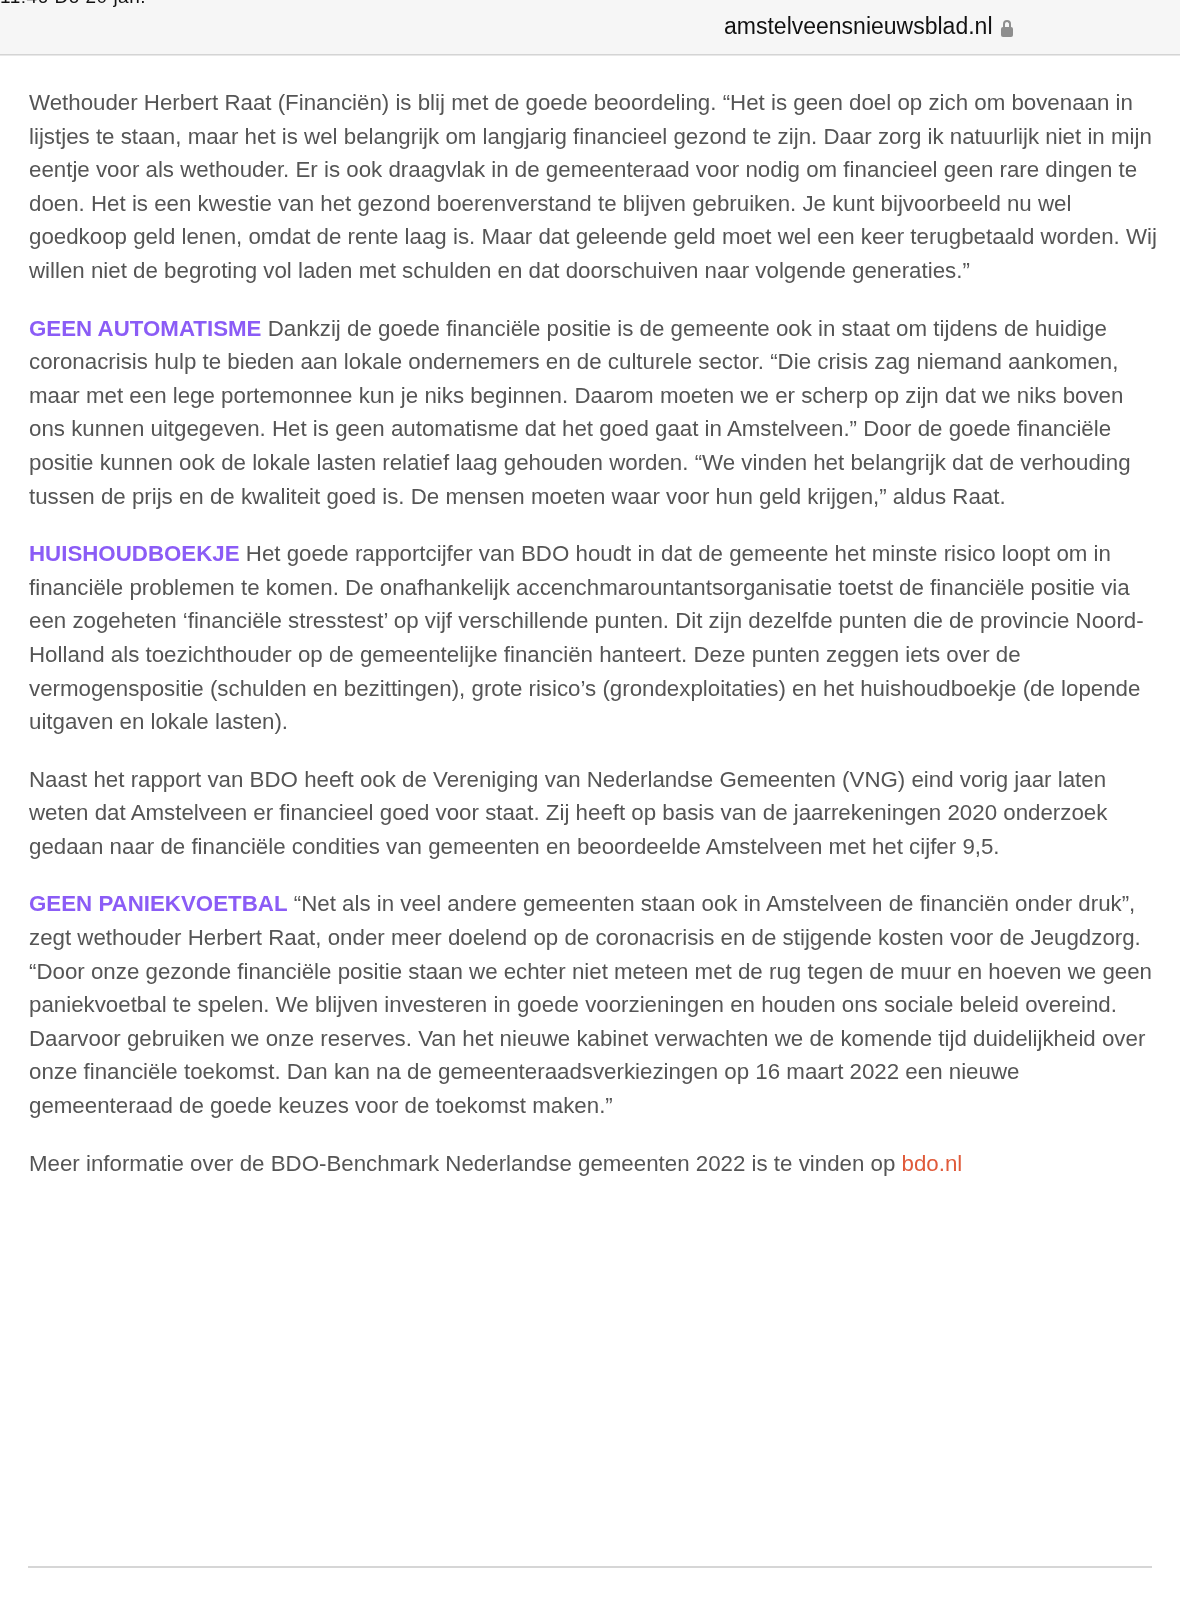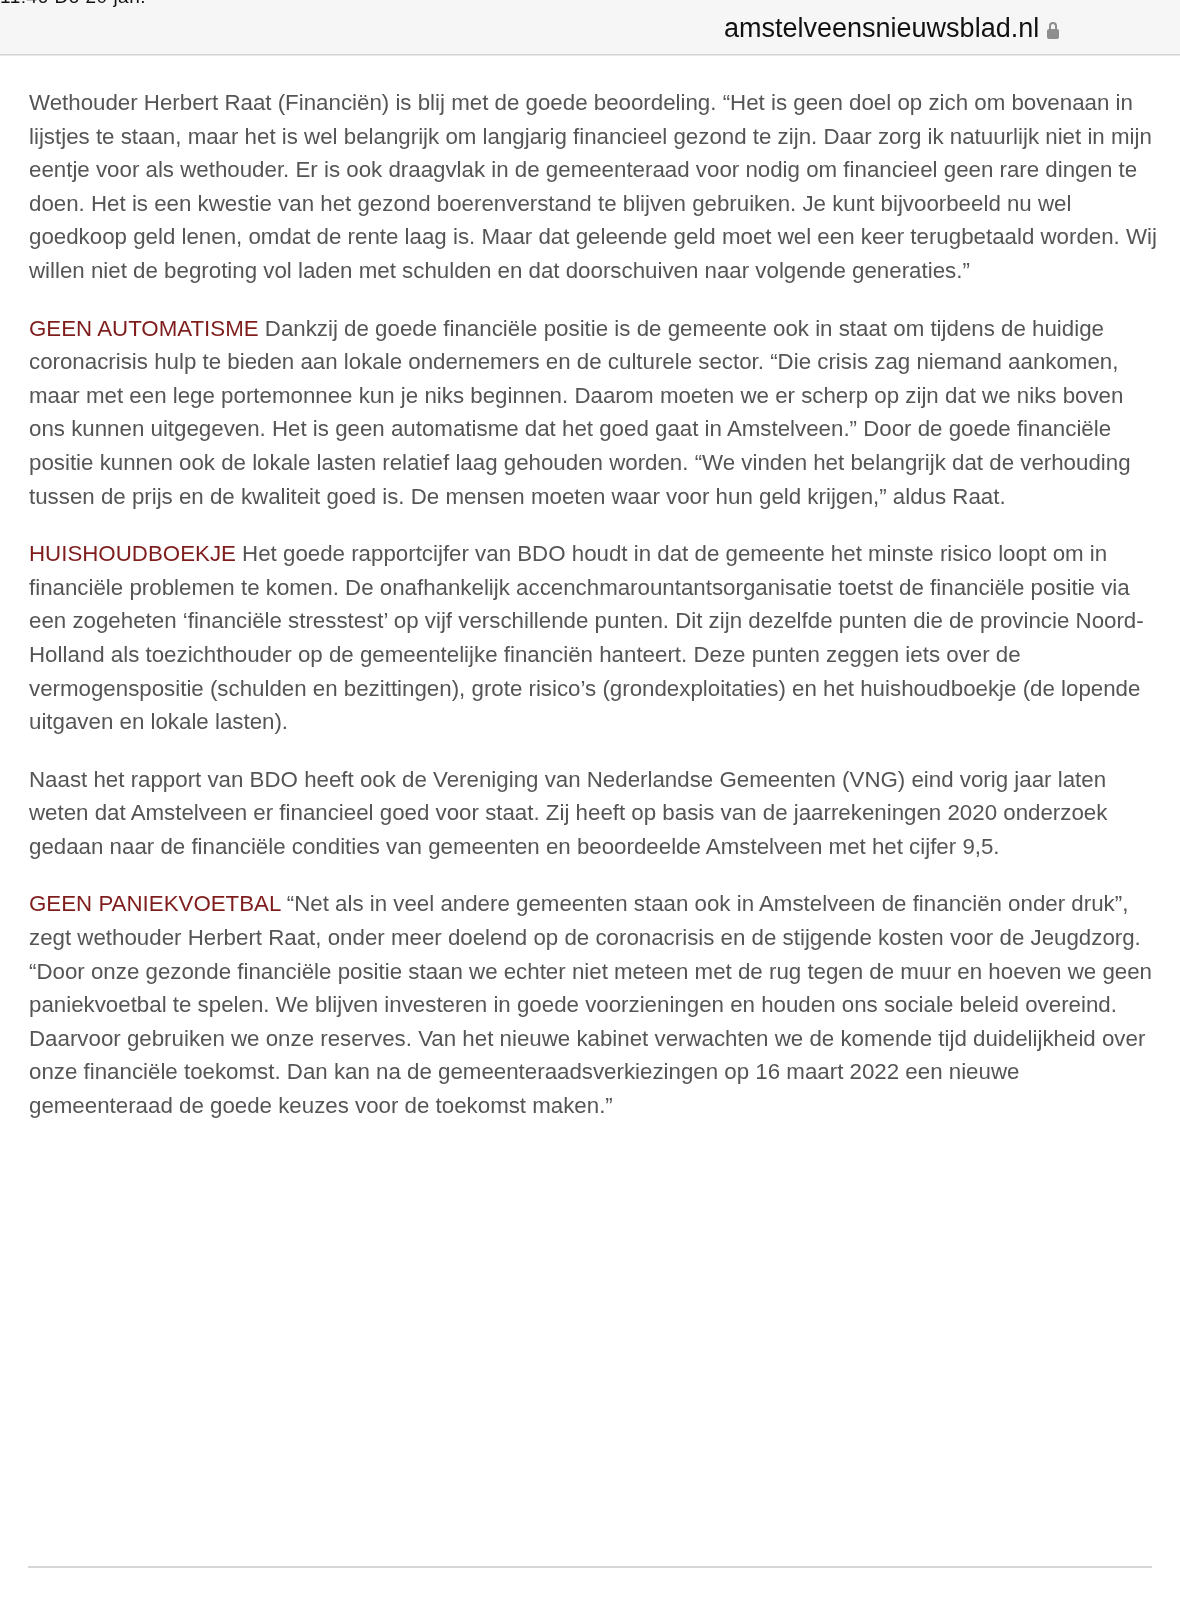--- a/index.html
+++ b/index.html
@@ -14,39 +14,39 @@
       background: #f6f6f6;
       border-bottom: 1px solid #d4d4d4;
       box-shadow: 0 1px 0 #e8e8e8;
     }
     .status-time {
       position: absolute; left: 0; top: -14px;
       font-size: 19px; color: #111; letter-spacing: 0.5px;
     }
     .url {
       position: absolute; left: 724px; top: 13px;
-      font-size: 27px; color: #111;
+      font-size: 23px; color: #111;
       display: flex; align-items: center; gap: 8px;
     }
     .lock {
       display: inline-block; position: relative; width: 12px; height: 17px; margin-top: 3px;
     }
     .lock .shackle {
       position: absolute; left: 2px; top: 0; width: 8px; height: 9px;
       border: 2px solid #8e8e8e; border-bottom: none; border-radius: 5px 5px 0 0; box-sizing: border-box;
     }
     .lock .body {
       position: absolute; left: 0; top: 7px; width: 12px; height: 10px; background: #8e8e8e; border-radius: 2px;
     }
     .article {
       position: absolute; left: 29px; top: 70px; width: 1128px;
       color: #555555; font-size: 22.3px; line-height: 33.6px;
     }
     .article p { margin: 16px 0 24px 0; }
-    .article b { color: #7f1d1d; font-weight: normal; }
+    .article b { color: #8b5cf6; font-weight: bold; }
     .article a { color: #e05a3a; text-decoration: none; }
     .divider {
       position: absolute; left: 28px; top: 1566px; width: 1124px; height: 2px; background: #d6d6d6;
     }
   </style>
 </head>
 <body>
 
 <div class="topbar">
   <span class="status-time">11:46  Do 20 jan.</span>
@@ -68,15 +68,18 @@
   </p>
   <p>
     <b>HUISHOUDBOEKJE</b><span> Het goede rapportcijfer van BDO houdt in dat de gemeente het minste risico loopt om in financiële problemen te komen. De onafhankelijk accenchmarountantsorganisatie toetst de financiële positie via een zogeheten ‘financiële stresstest’ op vijf verschillende punten. Dit zijn dezelfde punten die de provincie Noord-Holland als toezichthouder op de gemeentelijke financiën hanteert. Deze punten zeggen iets over de vermogenspositie (schulden en bezittingen), grote risico’s (grondexploitaties) en het huishoudboekje (de lopende uitgaven en lokale lasten).</span>
   </p>
   <p>
     <b></b><span>Naast het rapport van BDO heeft ook de Vereniging van Nederlandse Gemeenten (VNG) eind vorig jaar laten weten dat Amstelveen er financieel goed voor staat. Zij heeft op basis van de jaarrekeningen 2020 onderzoek gedaan naar de financiële condities van gemeenten en beoordeelde Amstelveen met het cijfer 9,5.</span>
   </p>
   <p>
     <b>GEEN PANIEKVOETBAL</b><span> “Net als in veel andere gemeenten staan ook in Amstelveen de financiën onder druk”, zegt wethouder Herbert Raat, onder meer doelend op de coronacrisis en de stijgende kosten voor de Jeugdzorg. “Door onze gezonde financiële positie staan we echter niet meteen met de rug tegen de muur en hoeven we geen paniekvoetbal te spelen. We blijven investeren in goede voorzieningen en houden ons sociale beleid overeind. Daarvoor gebruiken we onze reserves. Van het nieuwe kabinet verwachten we de komende tijd duidelijkheid over onze financiële toekomst. Dan kan na de gemeenteraadsverkiezingen op 16 maart 2022 een nieuwe gemeenteraad de goede keuzes voor de toekomst maken.”</span>
   </p>
+  <p>
+    <span>Meer informatie over de BDO-Benchmark Nederlandse gemeenten 2022 is te vinden op </span><a>bdo.nl</a>
+  </p>
 </div>
 
 <div class="divider"></div>
 
 </body></html>

